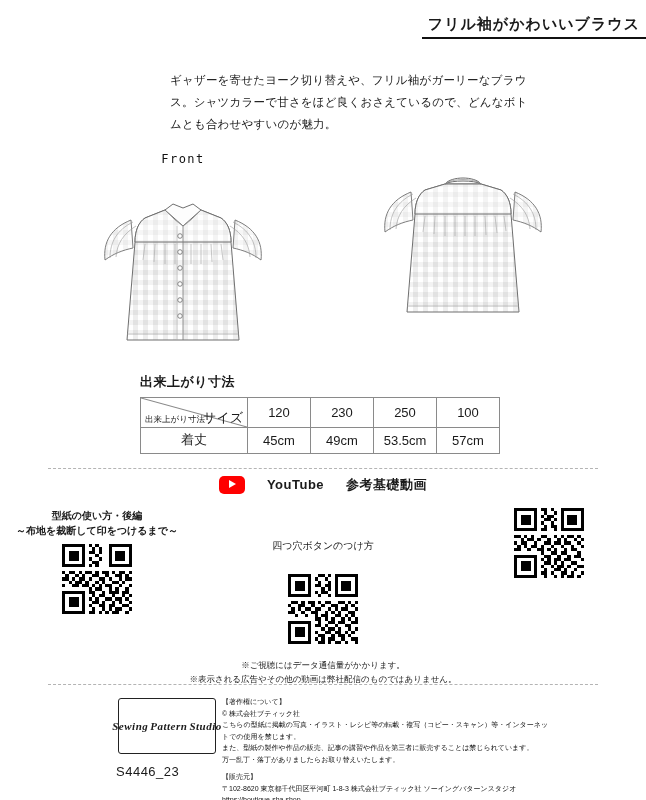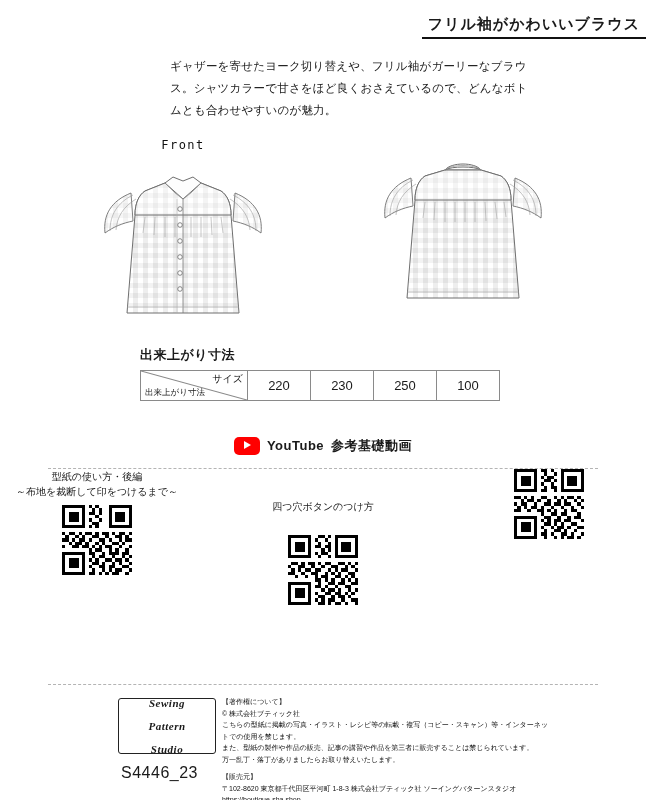--- a/index.html
+++ b/index.html
@@ -32,21 +32,21 @@
     font-size: 15px;
     font-weight: bold;
     letter-spacing: 1px;
     border-bottom: 2px solid #111;
     padding: 0 6px 3px 6px;
     line-height: 1.3;
   }
 
   
   .desc {
-    margin: 10px 0 0 0;
+    margin: 24px 0 0 0;
     padding: 0 116px 0 170px;
     font-size: 11.5px;
     line-height: 1.95;
     letter-spacing: 0.2px;
     color: #1a1a1a;
   }
 
   
   .illus-row {
     margin-top: 16px;
@@ -55,21 +55,21 @@
     gap: 60px;
   }
   .illus-block {
     width: 220px;
     text-align: center;
   }
   .illus-label {
     font-size: 12px;
     letter-spacing: 1.5px;
     color: #111;
-    margin-bottom: 1px;
+    margin-bottom: 14px;
     font-family: "DejaVu Sans Mono", monospace;
   }
   .illus-svg {
     display: block;
     margin: 0 auto;
   }
 
   
   .sec-head {
     margin: 18px 0 6px 140px;
@@ -102,22 +102,22 @@
     overflow: hidden;
     padding: 0;
   }
   td.corner .diag {
     position: absolute;
     left: 0; top: 0;
     width: 100%; height: 100%;
   }
   td.corner .c-size {
     position: absolute;
-    right: 4px; top: 1px;
-    font-size: 10px;
+    right: 4px; top: 11px;
+    font-size: 13px;
   }
   td.corner .c-dim {
     position: absolute;
     left: 4px; bottom: 1px;
     font-size: 8.5px;
   }
   th.size-head {
     font-size: 14px;
     font-weight: bold;
   }
@@ -129,28 +129,28 @@
   
   .divider {
     position: absolute;
     left: 48px;
     right: 48px;
     border-top: 1px dashed #b4b4b4;
   }
 
   
   .yt-head {
-    margin-top: 36px;
+    margin-top: 22px;
     text-align: center;
     font-size: 13px;
     font-weight: bold;
     display: flex;
     justify-content: center;
     align-items: center;
-    gap: 7px;
+    gap: 22px;
     letter-spacing: 0.5px;
   }
   .yt-logo {
     width: 26px;
     height: 18px;
     background: #ff0000;
     border-radius: 5px;
     position: relative;
     display: inline-block;
   }
@@ -206,40 +206,40 @@
   }
   .logo-box {
     position: absolute;
     left: 118px;
     top: 8px;
     width: 96px;
     height: 54px;
     border: 1.5px solid #222;
     border-radius: 3px;
     display: flex;
-    flex-direction: column;
+    flex-direction: row;
     align-items: center;
     justify-content: center;
-    gap: 11px;
+    gap: 2px;
   }
   .logo-line {
     font-family: "Liberation Serif", serif;
     font-style: italic;
     font-size: 11px;
     font-weight: bold;
     letter-spacing: 0.5px;
     line-height: 1.1;
   }
   .code {
     position: absolute;
-    left: 102px;
+    left: 116px;
     top: 74px;
     width: 96px;
-    text-align: right;
-    font-size: 16px;
+    text-align: left;
+    font-size: 13px;
     letter-spacing: 0.5px;
   }
   .legal {
     position: absolute;
     left: 222px;
     top: 6px;
     width: 330px;
     font-size: 7px;
     line-height: 1.65;
     color: #111;
@@ -362,41 +362,48 @@
     <table class="size-table">
       <tbody>
           <tr class="tall">
         <td class="corner">
           <svg class="diag" viewBox="0 0 106 27" preserveAspectRatio="none">
             <line x1="0" y1="0" x2="106" y2="27" stroke="#8a8a8a" stroke-width="1"></line>
           </svg>
           <span class="c-size">サイズ</span>
           <span class="c-dim">出来上がり寸法</span>
         </td>
-        <th class="size-head">220</th>
+        <th class="size-head">120</th>
         <th class="size-head">230</th>
         <th class="size-head">250</th>
         <th class="size-head">100</th>
+      </tr>
+      <tr>
+        <td class="rowlabel">着丈</td>
+        <td>45cm</td>
+        <td>49cm</td>
+        <td>53.5cm</td>
+        <td>57cm</td>
       </tr>
     </tbody>
       </table>
   </div>
 
   <div class="divider" style="top:468px;"></div>
 
   <div class="yt-head">
     <span class="yt-logo"></span>
     <span class="yt-word">YouTube</span>
     <span>参考基礎動画</span>
   </div>
 
   <div class="qr-row">
 
     <div class="qr-item">
-      <div class="qr-cap" style="white-space:pre-line;">型紙の使い方・後編
+      <div class="qr-cap" style="white-space:pre-line;font-weight:bold;">型紙の使い方・後編
 ～布地を裁断して印をつけるまで～</div>
       <svg class="qr-code" viewBox="0 0 21 21" shape-rendering="crispEdges">
         <rect width="21" height="21" fill="#fff"></rect>
         <g fill="#000">
           <rect x="0" y="0" width="7" height="1"></rect>
             <rect x="0" y="6" width="7" height="1"></rect>
           <rect x="0" y="0" width="1" height="7"></rect>
             <rect x="6" y="0" width="1" height="7"></rect>
           <rect x="2" y="2" width="3" height="3"></rect>
           <rect x="14" y="0" width="7" height="1"></rect>
@@ -721,20 +728,24 @@
             <rect x="12" y="20" width="1" height="1"></rect>
           <rect x="14" y="20" width="1" height="1"></rect>
             <rect x="16" y="20" width="2" height="1"></rect>
           <rect x="19" y="20" width="1" height="1"></rect>
         </g>
       </svg>
     </div>
 
   </div>
 
+  <div class="notes">
+    <div>※ご視聴にはデータ通信量がかかります。</div>
+    <div>※表示される広告やその他の動画は弊社配信のものではありません。</div>
+  </div>
 
   <div class="divider" style="top:684px;"></div>
 
   <div class="footer">
     <div class="logo-box">
       <span class="logo-line">Sewing</span>
       <span class="logo-line">Pattern</span>
       <span class="logo-line">Studio</span>
     </div>
     <div class="code">S4446_23</div>

